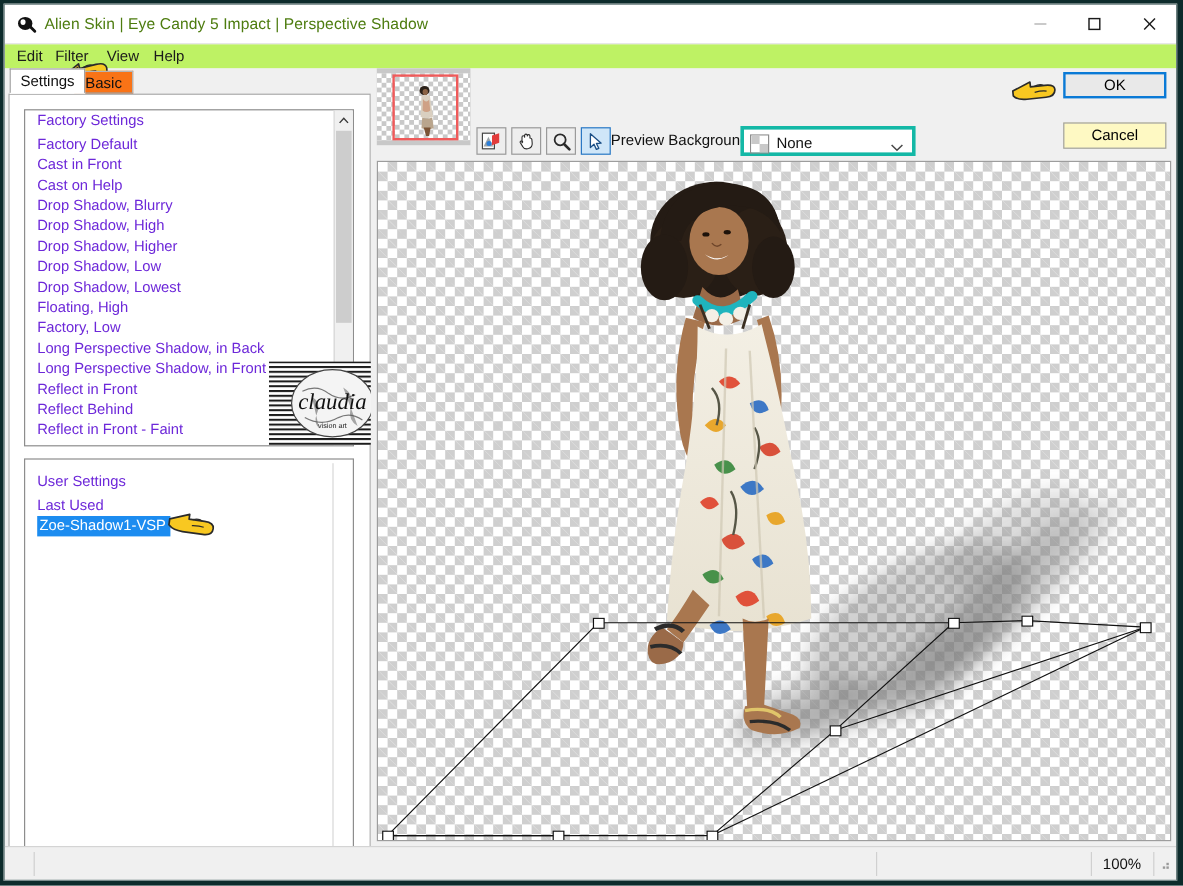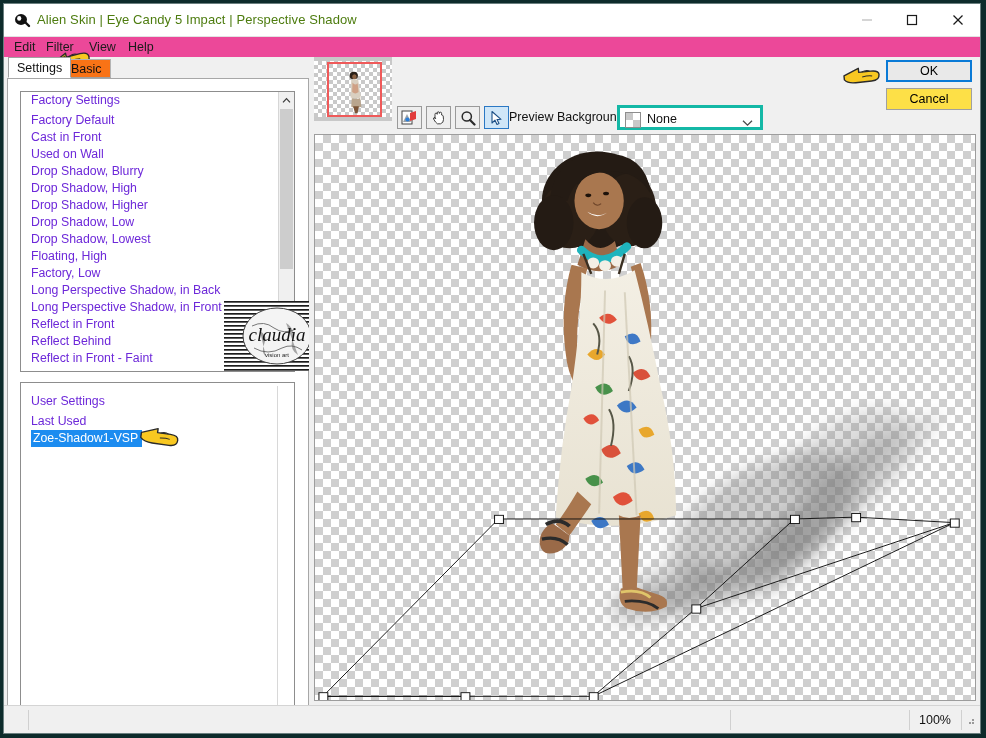--- a/index.html
+++ b/index.html
@@ -33,21 +33,21 @@
     display:flex;align-items:center;justify-content:center;cursor:default;
   }
   .wbtn svg{display:block;}
   .wbtn-min{right:91px;}
   .wbtn-max{right:46px;}
   .wbtn-close{right:0px;}
 
   
   .menubar{
     position:absolute;left:0;top:33px;width:100%;height:20px;
-    background:#ec4899;
+    background:#bef264;
   }
   .menu-item{
     position:absolute;top:2px;font-size:12.5px;color:#1b1b1b;padding:1px 4px;
     cursor:default;white-space:nowrap;
   }
 
   
   .tabstrip{
     position:absolute;left:0;top:53px;width:305px;height:22px;
     background:#f0f0f0;
@@ -107,22 +107,22 @@
   
   .right-panel{
     position:absolute;left:305px;top:53px;right:0;bottom:28px;background:#f0f0f0;
   }
   .okcancel{position:absolute;right:8px;top:3px;width:86px;}
   .okbtn{
     width:86px;height:22px;line-height:18px;text-align:center;font-size:12.5px;
     border:2px solid #0a7ad6;background:#e9e9e9;box-sizing:border-box;cursor:default;
   }
   .cancelbtn{
-    margin-top:6px;width:86px;height:22px;line-height:20px;text-align:center;font-size:12.5px;
-    border:1px solid #a0a0a0;background:#fde047;box-sizing:border-box;cursor:default;
+    margin-top:20px;width:86px;height:22px;line-height:20px;text-align:center;font-size:12.5px;
+    border:1px solid #a0a0a0;background:#fef9c3;box-sizing:border-box;cursor:default;
   }
 
   .thumb-wrap{
     position:absolute;left:5px;top:0px;width:78px;height:64px;background:#c8c8c8;
     overflow:hidden;
   }
   .thumb-sel{
     position:absolute;left:13px;top:5px;width:55px;height:55px;
     border:2px solid #ef5a5a;box-sizing:border-box;overflow:hidden;
   }
@@ -233,21 +233,21 @@
     </svg>
   </div>
 
   <div class="left-panel">
 
     <div class="list-box">
       <div class="list-inner">
         <div class="li head">Factory Settings</div>
         <div class="li">Factory Default</div>
         <div class="li">Cast in Front</div>
-        <div class="li">Used on Wall</div>
+        <div class="li">Cast on Help</div>
         <div class="li">Drop Shadow, Blurry</div>
         <div class="li">Drop Shadow, High</div>
         <div class="li">Drop Shadow, Higher</div>
         <div class="li">Drop Shadow, Low</div>
         <div class="li">Drop Shadow, Lowest</div>
         <div class="li">Floating, High</div>
         <div class="li">Factory, Low</div>
         <div class="li">Long Perspective Shadow, in Back</div>
         <div class="li">Long Perspective Shadow, in Front</div>
         <div class="li">Reflect in Front</div>

